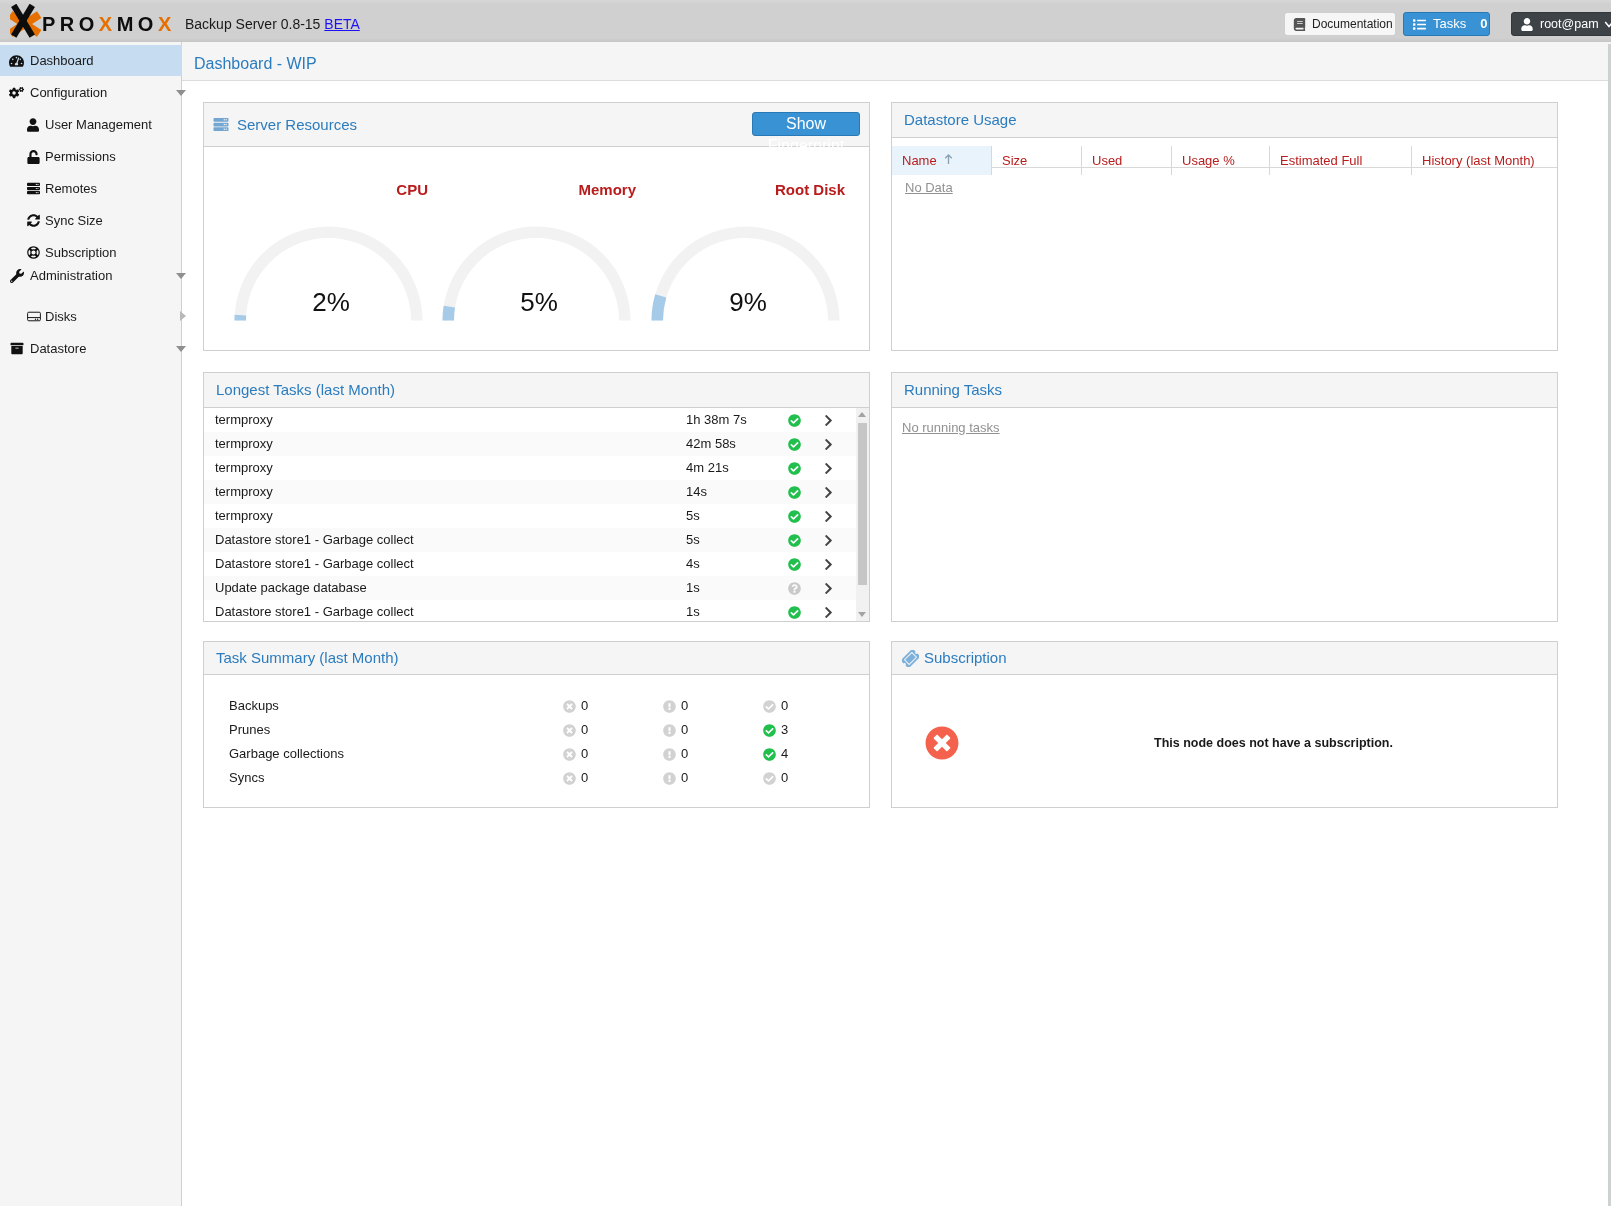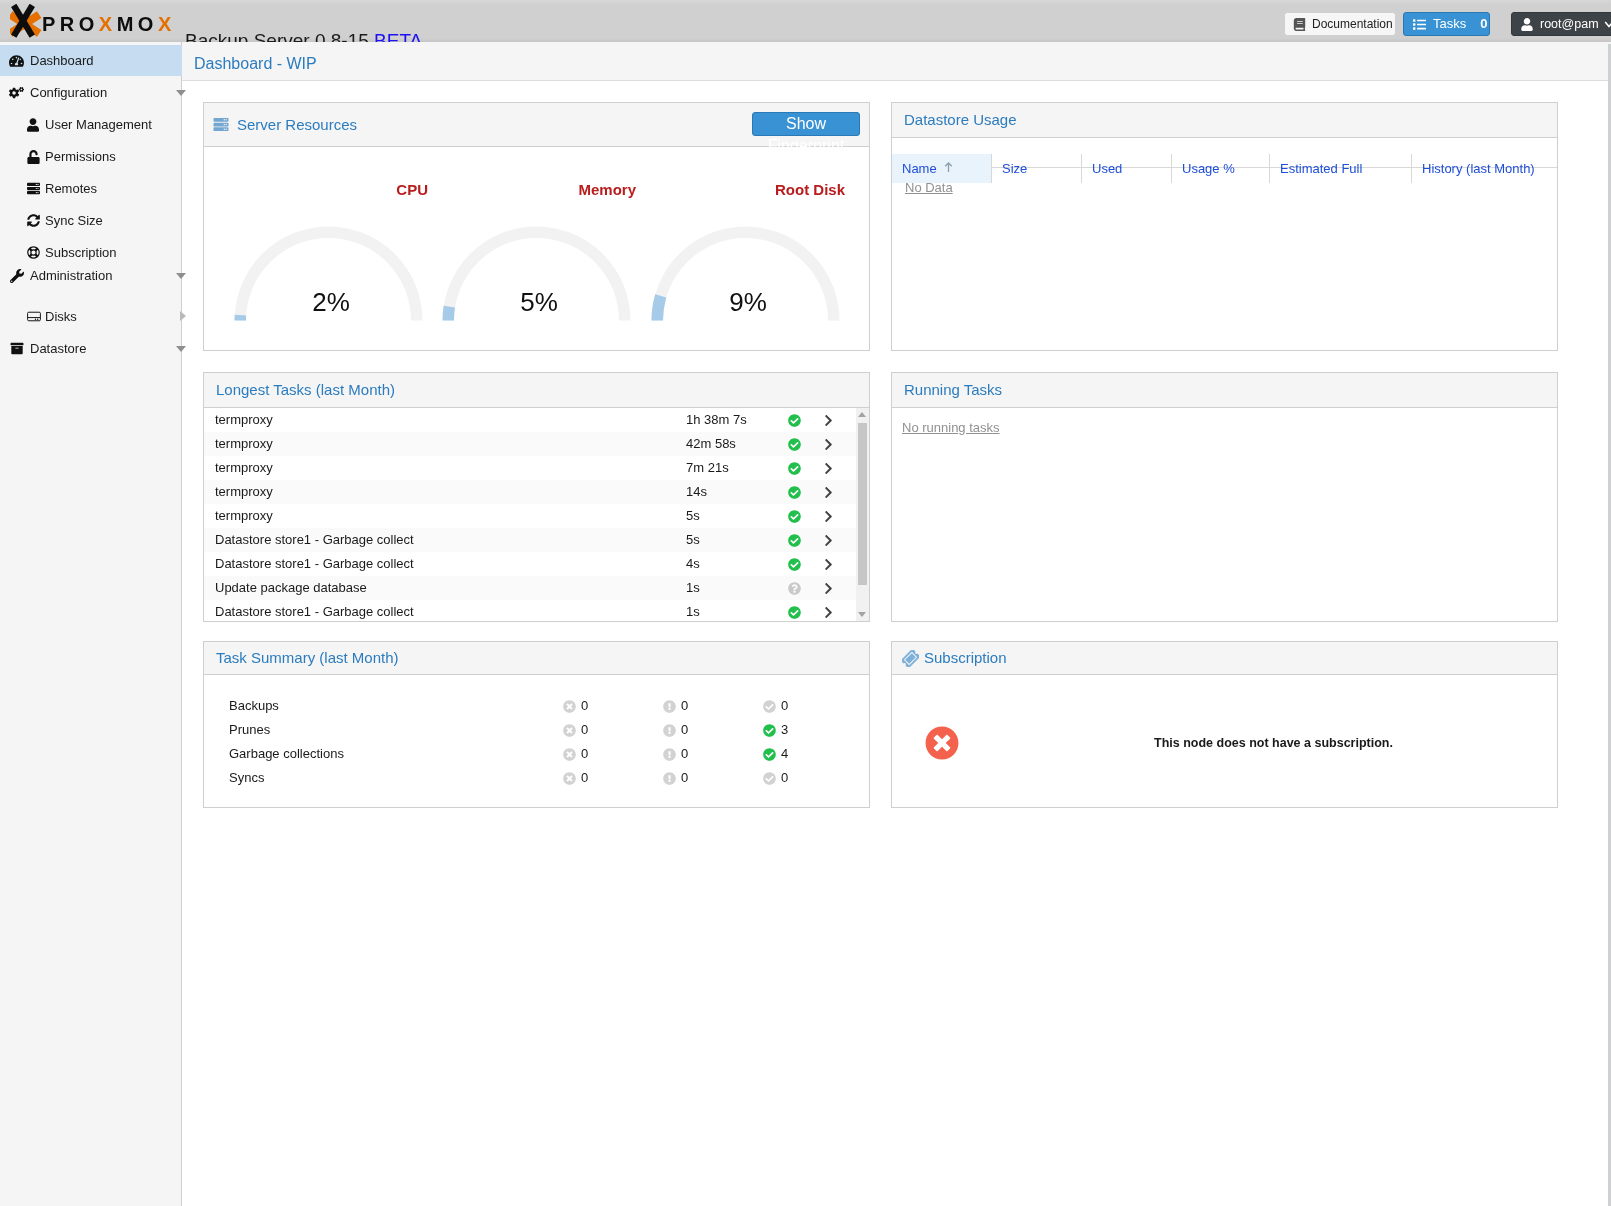--- a/index.html
+++ b/index.html
@@ -1,21 +1,21 @@
 <!DOCTYPE html>
 <html><head>
 <meta charset="utf-8">
 <style>
 * { margin:0; padding:0; box-sizing:border-box; }
 html,body { width:1611px; height:1206px; background:#fff; font-family:"Liberation Sans",sans-serif; overflow:hidden; }
 
 
 #hdr { position:absolute; left:0; top:0; width:1611px; height:42px; background:linear-gradient(#d7d7d7, #d0d0d0 12%, #d0d0d0 90%, #c6c6c6); }
 #hdr .brand { position:absolute; left:10px; top:5px; }
-#hdr .vertext { position:absolute; left:185px; top:20px; height:42px; line-height:42px; font-size:19px; color:#1a1a1a; }
+#hdr .vertext { position:absolute; left:185px; top:3px; height:42px; line-height:42px; font-size:14px; color:#1a1a1a; }
 #hdr .beta { color:#1d12f3; text-decoration:underline; }
 .hbtn { position:absolute; top:12px; height:24px; border-radius:3px; font-size:13px; line-height:22px; }
 #btn-doc { left:1284px; width:112px; background:#f6f6f6; border:1px solid #cfcfcf; color:#222; white-space:nowrap; }
 #btn-tasks { left:1403px; width:87px; background:#3892d4; border:1px solid #2879b5; color:#fff; }
 #btn-user { left:1495px; width:106px; background:#3e4347; border:1px solid #33373a; color:#fff;margin-left:16px; }
 
 
 #side { position:absolute; left:0; top:42px; width:182px; height:1164px; background:#f5f5f5; border-right:1px solid #cfcfcf; }
 .nav { position:absolute; left:0; width:198px; height:31px; font-size:13px; color:#1a1a1a; }
 .nav.sel { background:#c5dcf1; }
@@ -32,21 +32,21 @@
 
 
 .panel { position:absolute; border:1px solid #cfcfcf; background:#fff; }
 .phead { position:absolute; left:0; top:0; right:0; background:#f5f5f5; border-bottom:1px solid #cfcfcf; }
 .ptitle { position:absolute; font-size:15px; color:#2b7cbf; }
 .pbody { position:absolute; left:0; right:0; bottom:0; background:#fff; }
 .glabel { position:absolute; top:34px; width:200px; text-align:right; font-size:15px; font-weight:bold; color:#b91c1c; }
 .gsvg { position:absolute; top:78.5px; }
 .gval { position:absolute; top:140px; width:200px; text-align:center; font-size:26px; color:#111; line-height:30px; }
 .ghrow { position:absolute; left:0; top:0; width:665px; height:30px; border-bottom:1px solid #d8d8d8; }
-.ghc { position:absolute; top:16px; height:29px; line-height:29px; padding-left:10px; font-size:13px; color:#1d4ed8; border-right:1px solid #d8d8d8; }
+.ghc { position:absolute; top:8px; height:29px; line-height:29px; padding-left:10px; font-size:13px; color:#b91c1c; border-right:1px solid #d8d8d8; }
 .nodata { position:absolute; left:13px; height:20px; line-height:20px; font-size:13px; color:#919191;text-decoration:underline; }
 .trow { position:absolute; left:0; width:652px; height:24px; font-size:13px; color:#1a1a1a; }
 .trow.alt { background:#fafafa; }
 .trow .tn { position:absolute; left:11px; top:0; line-height:24px; }
 .trow .td { position:absolute; left:482px; top:0; line-height:24px; }
 .trow svg.st { position:absolute; left:584px; top:5.5px; }
 .trow svg.ch { position:absolute; left:619.5px; top:5.5px; }
 .srow { position:absolute; left:0; width:665px; height:24px; font-size:13px; color:#1a1a1a; }
 .srow span { position:absolute; top:0; line-height:24px; }
 .srow svg { position:absolute; top:5.5px; }
@@ -247,21 +247,21 @@
         <span class="td">42m 58s</span>
         <svg class="st" width="13" height="13" viewBox="0 0 512 512">
           <use href="#p-chk" fill="#21bf4b"></use>
         </svg>
         <svg class="ch" width="9" height="13" viewBox="0 0 320 512">
           <use href="#p-chev" fill="#444"></use>
         </svg>
       </div>
     <div class="trow" style="top:48px">
         <span class="tn">termproxy</span>
-        <span class="td">7m 21s</span>
+        <span class="td">4m 21s</span>
         <svg class="st" width="13" height="13" viewBox="0 0 512 512">
           <use href="#p-chk" fill="#21bf4b"></use>
         </svg>
         <svg class="ch" width="9" height="13" viewBox="0 0 320 512">
           <use href="#p-chev" fill="#444"></use>
         </svg>
       </div>
     <div class="trow alt" style="top:72px">
         <span class="tn">termproxy</span>
         <span class="td">14s</span>

